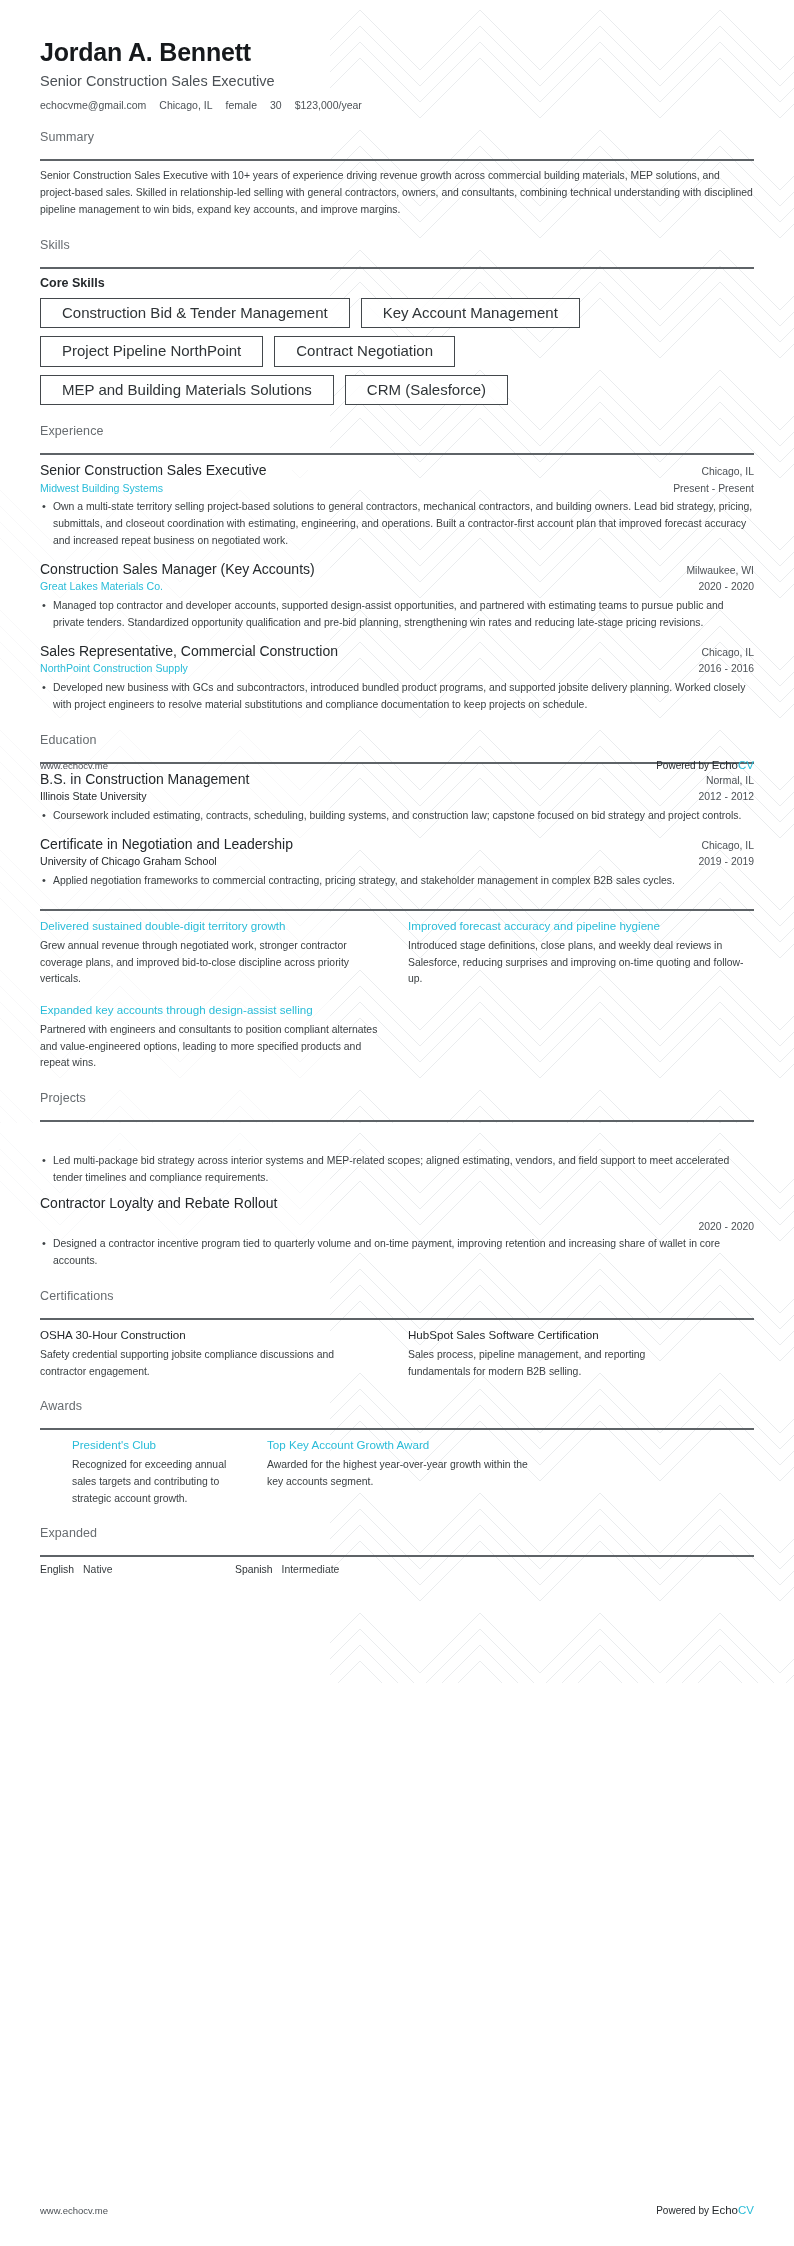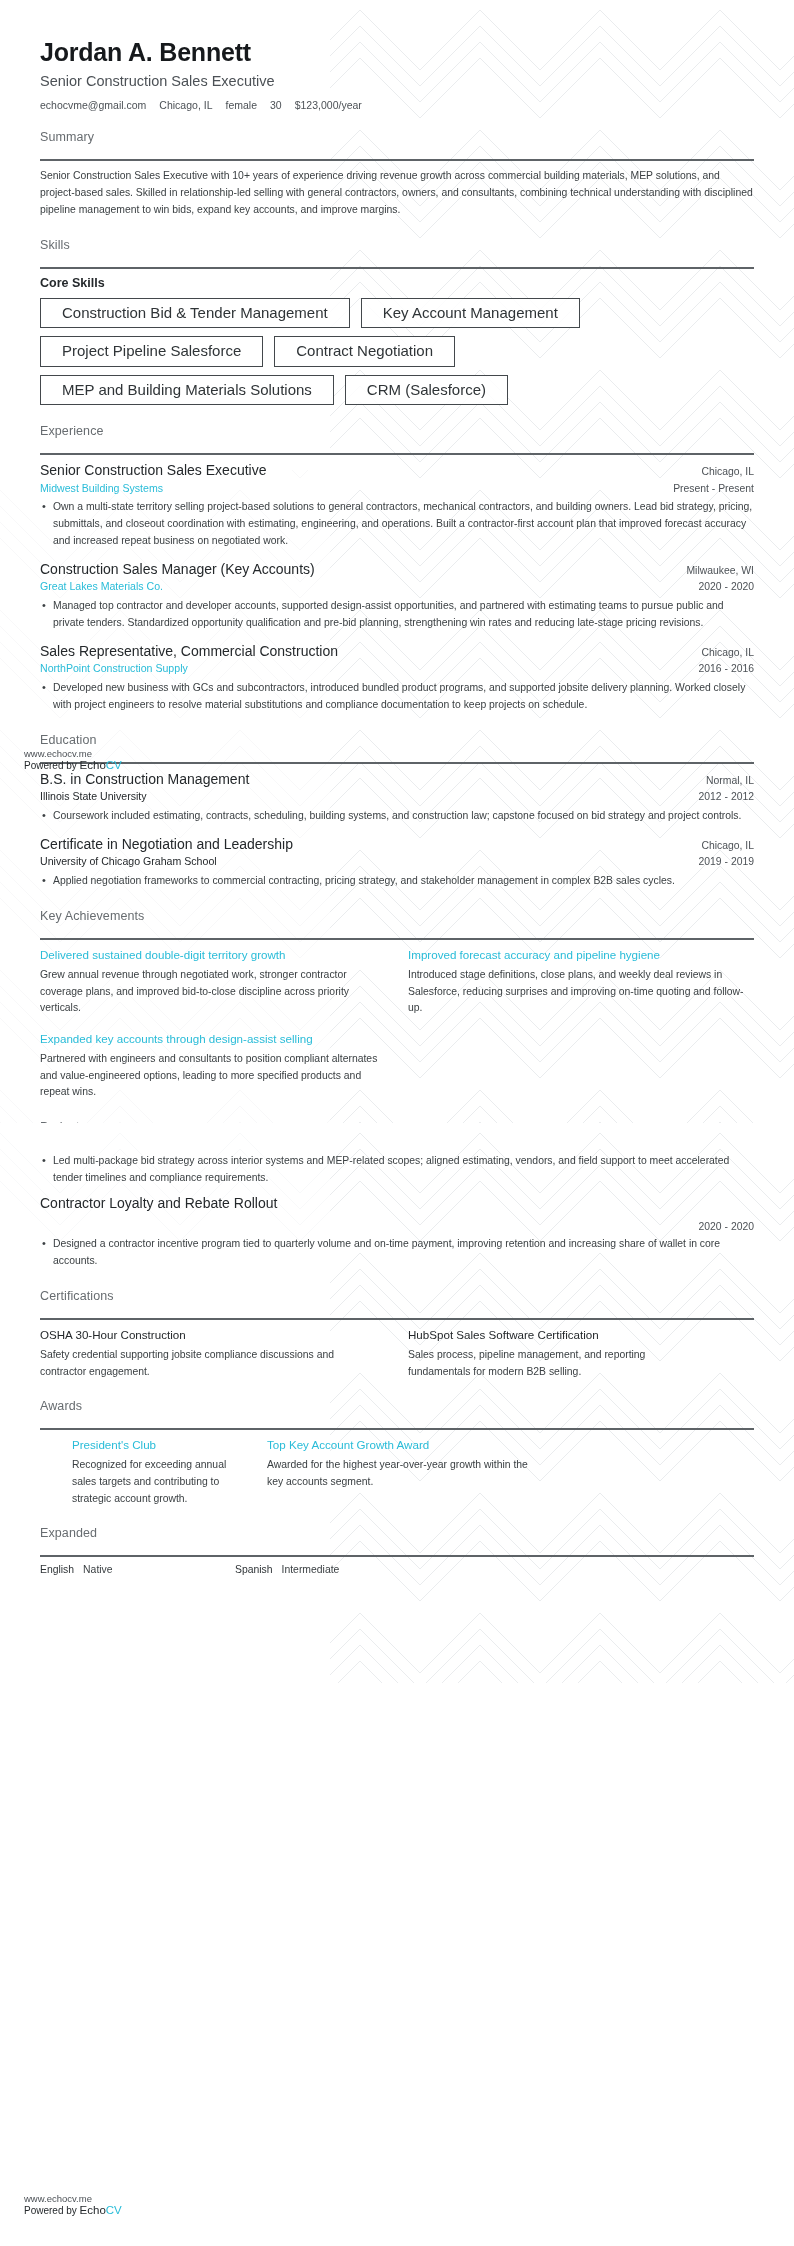--- a/index.html
+++ b/index.html
@@ -221,30 +221,29 @@
     display: flex;
     gap: 9px;
     align-items: baseline;
   }
   .lang-name { color: #2f3437; }
   .lang-level { color: #3b4043; }
 
   
   .page-footer {
     position: absolute;
-    left: 24px;
+    left: 40px;
     right: 40px;
     bottom: 30px;
     z-index: 2;
     display: flex;
     justify-content: space-between;
     align-items: baseline;
     font-size: 9.5px;
     color: #4c5156;
-    flex-direction: column;
   }
   .footer-brand {
     font-size: 10px;
     color: #25292c;
   }
   .footer-brand .brand-echo { color: #25292c; font-size: 11.5px; }
   .footer-brand .brand-cv { color: #29bcd8; font-size: 11.5px; }
   .page-1 .page-footer { bottom: 352px; }
 </style>
 </head>
@@ -287,21 +286,21 @@
       <div class="summary-text">Senior Construction Sales Executive with 10+ years of experience driving revenue growth across commercial building materials, MEP solutions, and project-based sales. Skilled in relationship-led selling with general contractors, owners, and consultants, combining technical understanding with disciplined pipeline management to win bids, expand key accounts, and improve margins.</div>
     </div>
 
     <div class="section">
       <div class="section-title">Skills</div>
       <div class="section-rule"></div>
       <div class="skills-group-title">Core Skills</div>
       <div class="chips">
         <span class="chip">Construction Bid &amp; Tender Management</span>
         <span class="chip">Key Account Management</span>
-        <span class="chip">Project Pipeline Salesforce</span>
+        <span class="chip">Project Pipeline NorthPoint</span>
         <span class="chip">Contract Negotiation</span>
         <span class="chip">MEP and Building Materials Solutions</span>
         <span class="chip">CRM (Salesforce)</span>
       </div>
     </div>
 
     <div class="section">
       <div class="section-title">Experience</div>
       <div class="section-rule"></div>
 
@@ -375,21 +374,20 @@
           <span class="entry-sub dark">University of Chicago Graham School</span>
           <span class="entry-dates">2019  -  2019</span>
         </div>
         <ul class="bullets">
           <li>Applied negotiation frameworks to commercial contracting, pricing strategy, and stakeholder management in complex B2B sales cycles.</li>
         </ul>
       </div>
     </div>
 
     <div class="section">
-      <div class="section-title">Key Achievements</div>
       <div class="section-rule"></div>
       <div class="two-col">
         <div>
           <div class="col-item-title">Delivered sustained double-digit territory growth</div>
           <div class="col-item-body">Grew annual revenue through negotiated work, stronger contractor coverage plans, and improved bid-to-close discipline across priority verticals.</div>
         </div>
         <div>
           <div class="col-item-title">Improved forecast accuracy and pipeline hygiene</div>
           <div class="col-item-body">Introduced stage definitions, close plans, and weekly deal reviews in Salesforce, reducing surprises and improving on-time quoting and follow-up.</div>
         </div>

